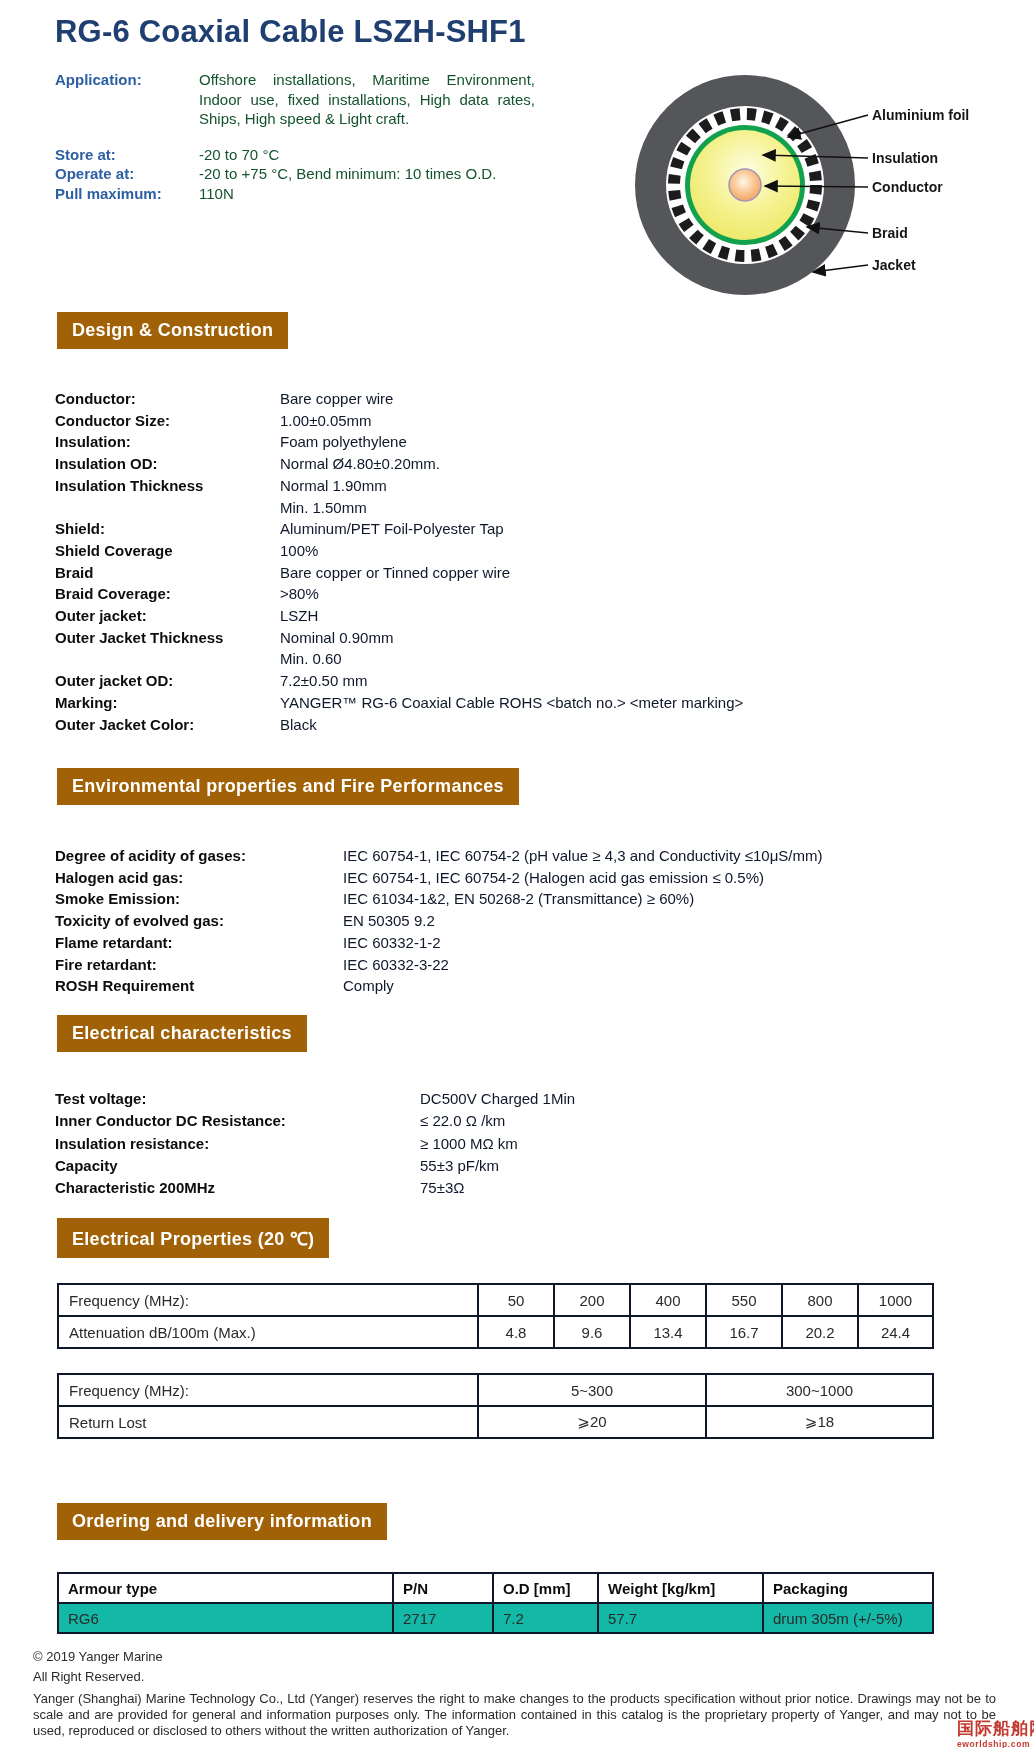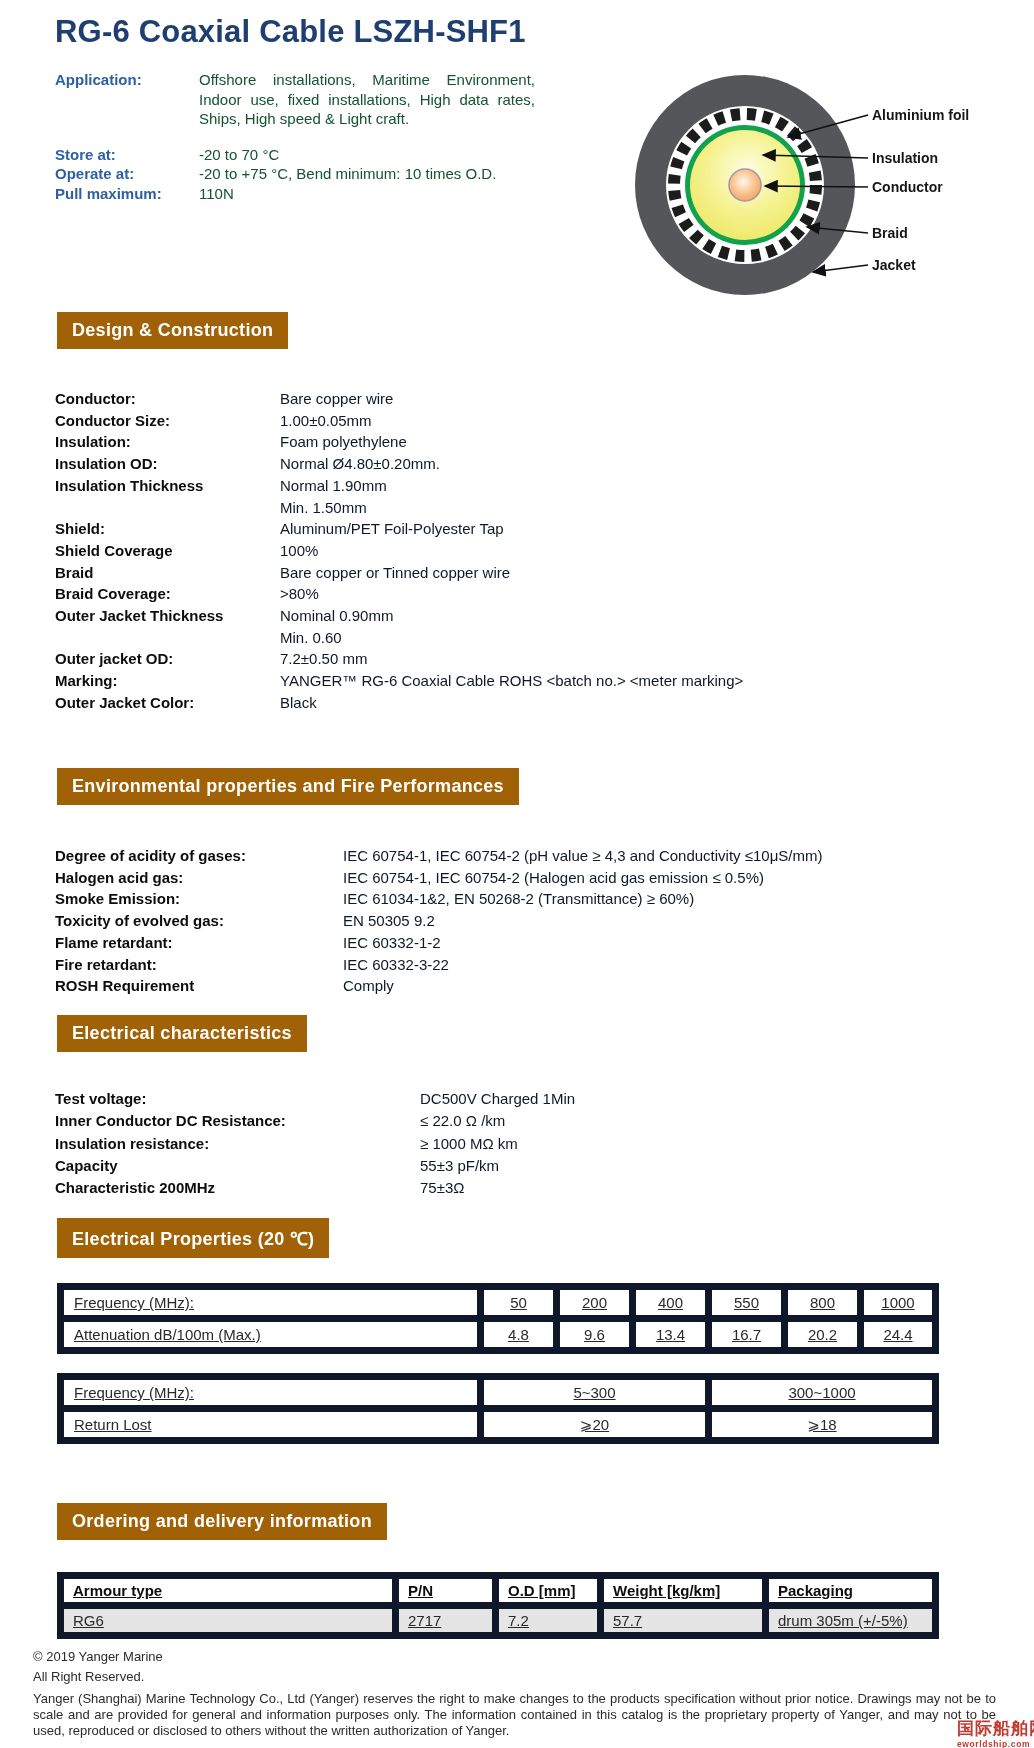--- a/index.html
+++ b/index.html
@@ -34,26 +34,26 @@
   .kvs { position:absolute; left:55px; font-size:15px; }
   .kv { display:grid; line-height:21.7px; }
   .kv .l { font-weight:bold; color:#0d0d0d; }
   .kv .v { color:#0f172a; }
   .design .kv { grid-template-columns:225px 1fr; }
   .env .kv { grid-template-columns:288px 1fr; line-height:21.7px; }
   .elec .kv { grid-template-columns:365px 1fr; line-height:22.3px; }
 
   
   table { border-collapse:collapse; position:absolute; left:57px; table-layout:fixed; font-size:15px; }
-  td { border:7px solid #0f172a; color:#2a2a2a; overflow:hidden; white-space:nowrap;text-decoration:underline; }
+  td { border:2px solid #0f172a; color:#2a2a2a; overflow:hidden; white-space:nowrap; }
   .spec td { height:32px; text-align:center; }
   .spec td.lab { text-align:left; padding-left:10px; }
   .ord td { height:30px; text-align:left; padding-left:9px; }
   .ord .hdr td { font-weight:bold; color:#0d0d0d; }
-  .ord .datarow td { background:#e5e5e5; }
+  .ord .datarow td { background:#14b8a6; }
 
   
   .footer { position:absolute; left:33px; top:1647px; width:963px; font-size:13px; color:#2b2b2b; }
   .footer .ln { line-height:20px; }
   .footer .para { margin-top:4px; text-align:justify; line-height:16.2px; }
 
   
   .wm { position:absolute; left:957px; top:1720px; color:#c23a31; line-height:1; }
   .wm .cn { font-size:17px; font-weight:bold; letter-spacing:1px; white-space:nowrap; }
   .wm .en { font-size:8.5px; font-weight:bold; letter-spacing:0.6px; margin-top:3px; white-space:nowrap; }
@@ -157,20 +157,24 @@
       </div>
     <div class="kv">
         <span class="l">Braid</span>
         <span class="v">Bare copper or Tinned copper wire</span>
       </div>
     <div class="kv">
         <span class="l">Braid Coverage:</span>
         <span class="v">&gt;80%</span>
       </div>
     <div class="kv">
+        <span class="l">Outer jacket:</span>
+        <span class="v">LSZH</span>
+      </div>
+    <div class="kv">
         <span class="l">Outer Jacket Thickness</span>
         <span class="v">Nominal 0.90mm</span>
       </div>
     <div class="kv">
         <span class="l"></span>
         <span class="v">Min. 0.60</span>
       </div>
     <div class="kv">
         <span class="l">Outer jacket OD:</span>
         <span class="v">7.2±0.50 mm</span>

